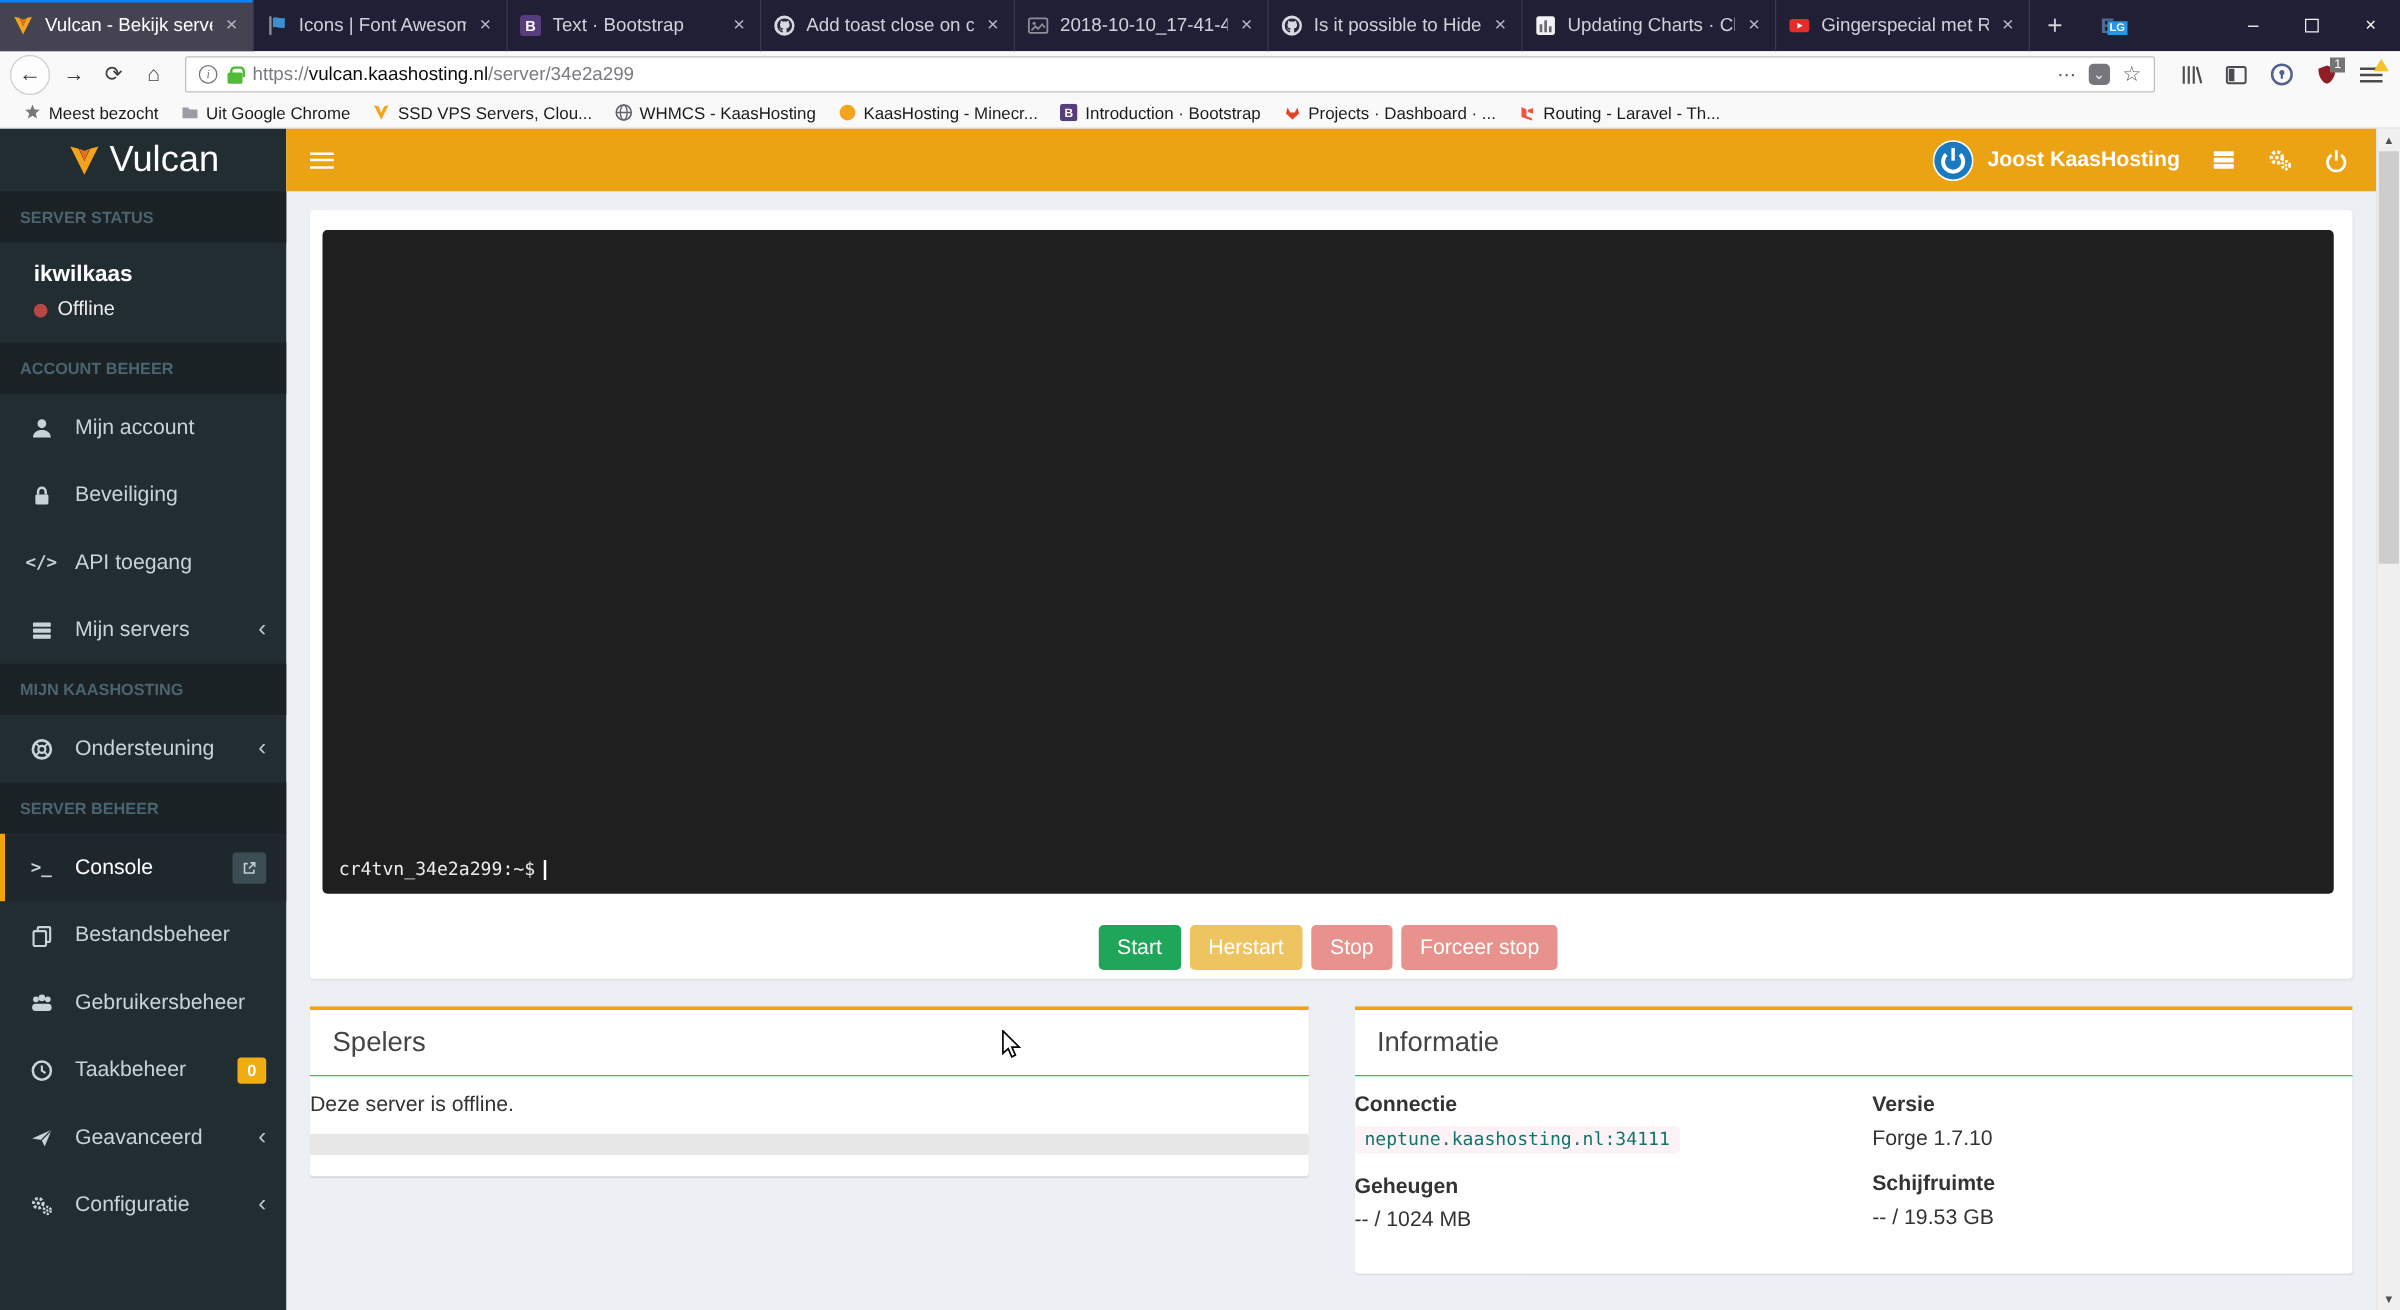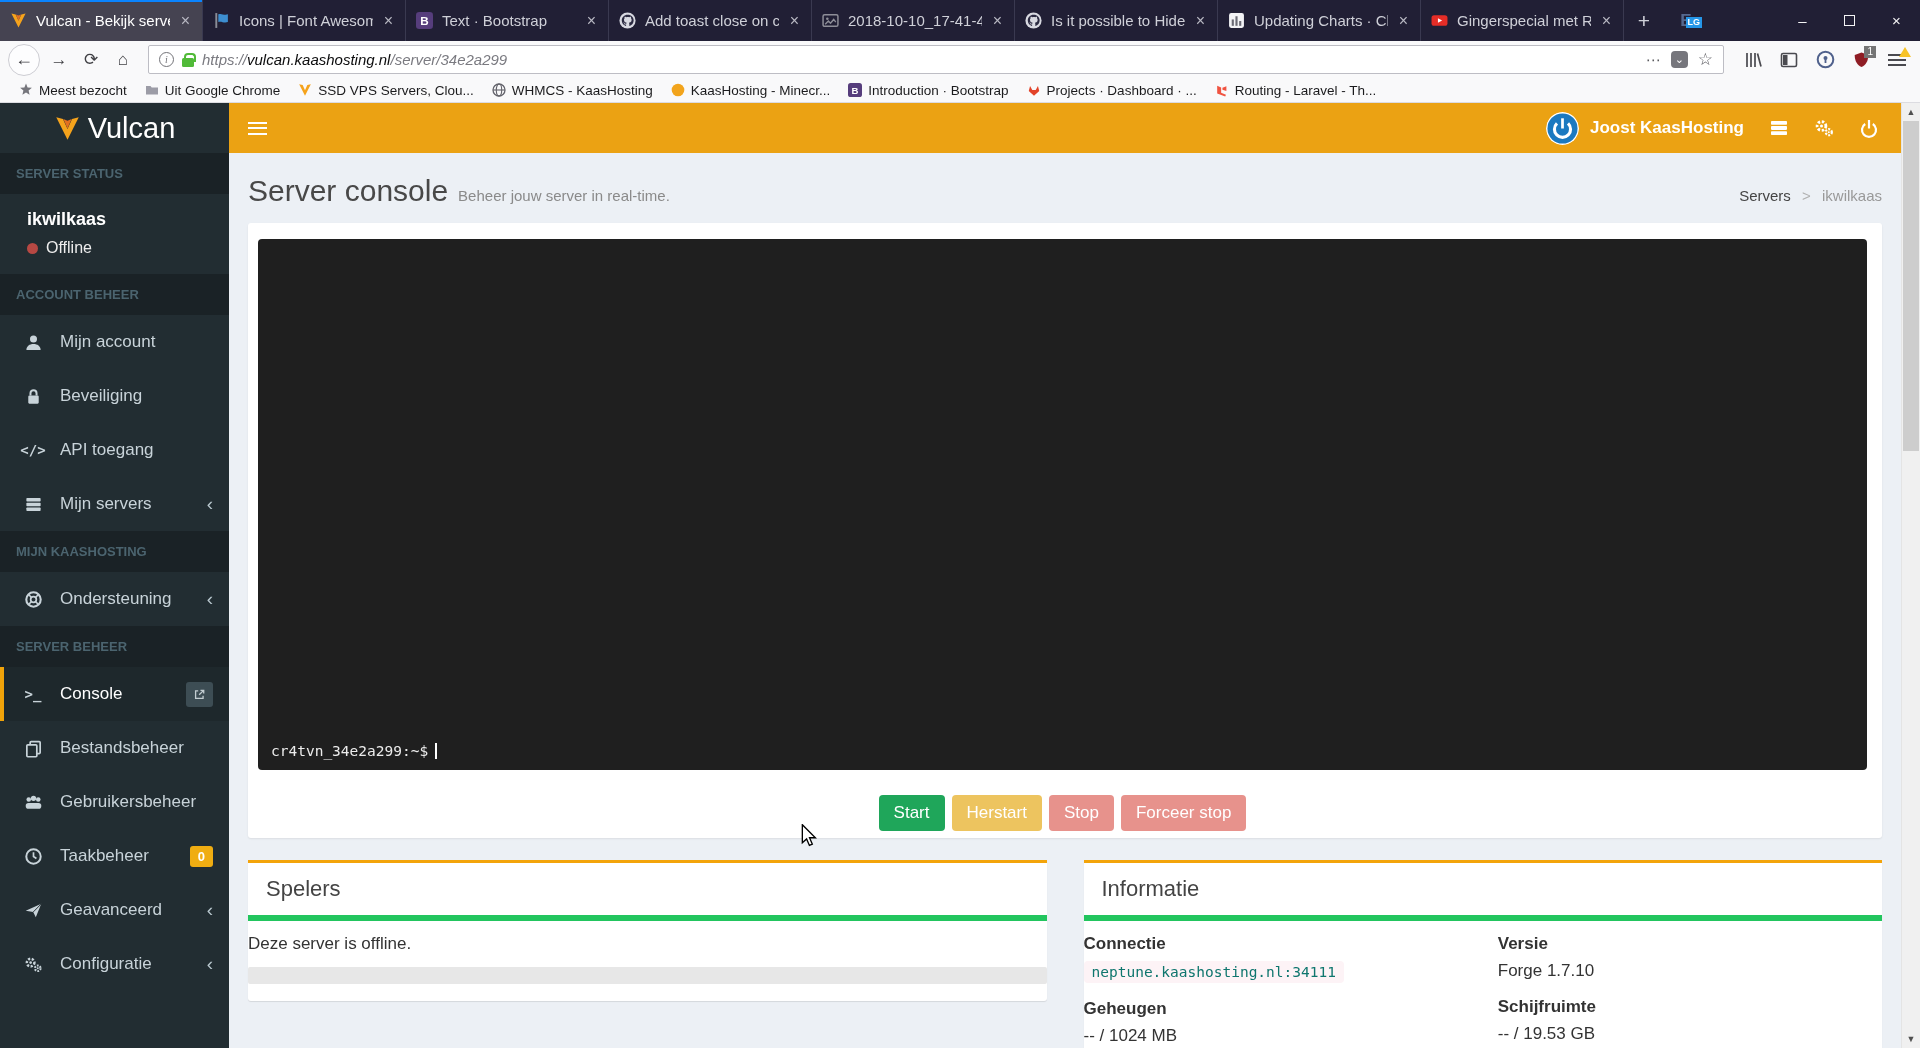--- a/index.html
+++ b/index.html
@@ -22,21 +22,21 @@
   .winbtn { width:47px; display:flex; align-items:center; justify-content:center; color:#f4f4f5; font-size:15px; }
   .winbtn .box { width:11px; height:11px; border:1.5px solid #f4f4f5; }
 
   .navbar { height:37px; background:#f9f9fa; display:flex; align-items:center; padding:0 8px; gap:2px; }
   .navbtn { width:30px; height:30px; display:flex; align-items:center; justify-content:center; color:#3f3f43; font-size:17px; }
   .navbtn.back { width:32px; height:32px; border:1px solid #cdcdd3; border-radius:50%; background:#fdfdfe; font-size:18px; margin-right:2px; }
   .urlbar { flex:1; height:29px; margin:0 8px; background:#fff; border:1px solid #bdbdc4; border-radius:2px; display:flex; align-items:center; padding:0 10px; gap:8px; font-size:15px; }
   .info-i { width:15px; height:15px; border:1.3px solid #737378; border-radius:50%; color:#737378; font-size:10px; display:flex; align-items:center; justify-content:center; font-style:italic; font-family:"Liberation Serif",serif; }
   .lockicon { width:12px; height:9px; background:#51ba38; border-radius:1.5px; position:relative; margin-top:5px; }
   .lockicon::before { content:""; position:absolute; top:-5px; left:1.8px; width:8px; height:7px; border:2px solid #51ba38; border-bottom:none; border-radius:4px 4px 0 0; }
-  .url-text { flex:1; white-space:nowrap; overflow:hidden; color:#7a7a80;font-style:italic; }
+  .url-text { flex:1; white-space:nowrap; overflow:hidden; color:#7a7a80; }
   .url-text .host { color:#0c0c0d; }
   .url-icons { display:flex; align-items:center; gap:10px; color:#5a5a5f; }
   .pocketicon { width:17px; height:17px; background:#76767c; border-radius:4px; color:#fff; font-size:11px; display:flex; align-items:center; justify-content:center; }
   .toolright { display:flex; align-items:center; gap:6px; margin-left:4px; }
   .tool-ic { width:30px; height:30px; display:flex; align-items:center; justify-content:center; position:relative; }
   .shield-badge { position:absolute; top:1px; right:0; background:#757575; color:#fff; font-size:10px; padding:0.5px 3px; }
   .hamb { width:18px; height:12px; border-top:2px solid #4a4a4f; border-bottom:2px solid #4a4a4f; position:relative; }
   .hamb::after { content:""; position:absolute; left:0; right:0; top:3px; height:2px; background:#4a4a4f; }
   .warn-tri { position:absolute; top:2px; right:1px; width:0; height:0; border-left:6px solid transparent; border-right:6px solid transparent; border-bottom:10px solid #f7c328; }
 
@@ -89,21 +89,21 @@
   .prompt { position:absolute; left:13px; bottom:11px; font-family:"DejaVu Sans Mono",monospace; font-size:14.5px; color:#ececec; display:flex; align-items:center; }
   .caret { width:1.5px; height:16px; background:#fff; margin-left:7px; }
   .btnrow { display:flex; justify-content:center; gap:7px; margin-top:25px; }
   .btn { font-size:17px; color:#fff; padding:8px 15px; border-radius:4px; border:none; font-family:inherit; cursor:pointer; }
   .btn-start { background:#1fa65a; }
   .btn-restart { background:#edc45f; }
   .btn-stop, .btn-force { background:#e7928c; }
 
   .bottom-row { display:flex; gap:37px; margin-top:22px; align-items:flex-start; }
   .card { flex:1; background:#fff; border-top:3px solid #f3a40a; border-radius:0 0 3px 3px; box-shadow:0 1px 1px rgba(0,0,0,.1); }
-  .card-head { padding:13px 18px; border-bottom:6px solid #22c55e; font-size:22px; color:#444; }
+  .card-head { padding:13px 18px; border-bottom:1px solid #22c55e; font-size:22px; color:#444; }
   .card-body { padding:13px 0 17px; font-size:17px; color:#333; }
   .players-bar { height:17px; background:#e7e7e7; border-radius:2px; margin-top:13px; }
   .info-grid { display:grid; grid-template-columns:1fr 1fr; column-gap:30px; }
   .field { margin-bottom:16px; }
   .field .lbl { font-weight:bold; margin-bottom:7px; }
   .code { display:inline-block; font-family:"DejaVu Sans Mono",monospace; font-size:14.5px; color:#0f766e; background:#fdf3f6; padding:3px 8px; border-radius:4px; }
 
   .scrollcol { width:19px; flex:0 0 19px; background:#f0f0f0; border-left:1px solid #e4e4e4; position:relative; font-size:9px; color:#505050; }
   .sc-up { position:absolute; top:4px; left:0; right:0; text-align:center; }
   .sc-down { position:absolute; bottom:4px; left:0; right:0; text-align:center; }
@@ -478,29 +478,20 @@
         <span class="top-ic">
             <svg viewBox="0 0 20 20">
               <path d="M6.2 6a7 7 0 1 0 7.6 0" fill="none" stroke="#fff" stroke-width="2.2"></path>
               <rect x="8.9" y="2" width="2.2" height="8.5" fill="#fff"></rect>
             </svg>
           </span>
       </div>
     </div>
 
     <div class="content">
-      <div class="content-head">
-        <span class="page-title">Server console</span>
-        <span class="page-sub">Beheer jouw server in real-time.</span>
-        <span class="breadcrumb">
-          <span>Servers</span>
-          <span class="sep">&gt;</span>
-          <span class="cur">ikwilkaas</span>
-        </span>
-      </div>
 
       <div class="console-card">
         <div class="terminal">
           <div class="prompt">
             <span>cr4tvn_34e2a299:~$</span>
             <span class="caret"></span>
           </div>
         </div>
         <div class="btnrow">
           <button class="btn btn-start">Start</button>

